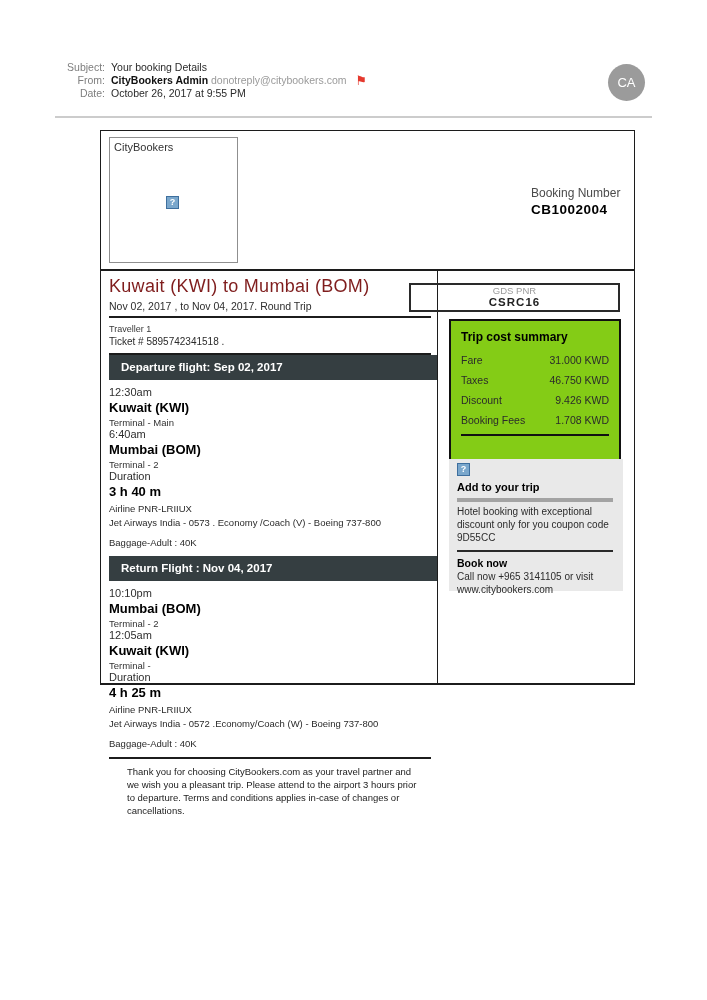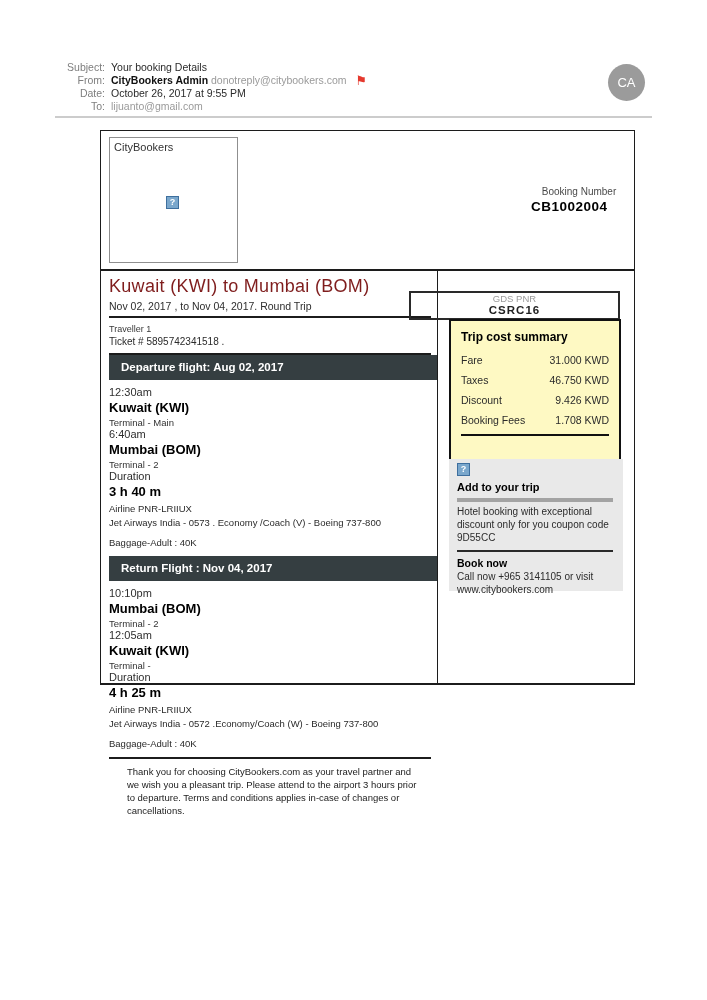--- a/index.html
+++ b/index.html
@@ -27,21 +27,21 @@
   .doc{position:absolute;left:100px;top:130px;width:535px;height:555px;background:#fff;
        border:1px solid var(--border_dark);border-bottom-width:2px;}
 
   .logo-box{position:absolute;left:8px;top:6px;width:129px;height:126px;border:1px solid #8f8f8f;}
   .logo-text{font-size:11px;color:#333;padding:3px 0 0 4px;}
   .broken-icon{width:13px;height:13px;background:var(--broken_bg);border:1px solid var(--broken_border);
                color:#fff;font-size:9px;line-height:11px;text-align:center;font-weight:bold;}
   .logo-broken{position:absolute;left:56px;top:58px;}
 
   .bookingnum{position:absolute;left:430px;top:55px;width:96px;text-align:left;}
-  .bookingnum .lbl{font-size:10px;color:#4a4a4a;text-align:center;}
+  .bookingnum .lbl{font-size:12px;color:#4a4a4a;}
   .bookingnum .num{font-size:13.5px;font-weight:bold;letter-spacing:0.5px;margin-top:2px;color:#000;}
 
   .full-hr{position:absolute;left:0;top:138px;width:100%;border-top:2px solid var(--border_dark);}
 
   .leftcol{position:absolute;left:0;top:140px;width:337px;bottom:0;border-right:1px solid var(--border_dark);}
 
   .route{padding:5px 0 4px 8px;}
   .route-title{font-size:18px;letter-spacing:0.3px;color:#7f1d1d;}
   .route-sub{font-size:10.5px;margin-top:3px;color:#2e2e2e;}
   .hr{border-top:2px solid var(--border_dark);margin:0 6px 0 8px;}
@@ -62,26 +62,26 @@
   .fterm{font-size:9.5px;margin-top:2px;color:#333;}
   .fdur-lbl{font-size:11px;color:#2e2e2e;}
   .fdur{font-size:13px;font-weight:bold;margin-top:2px;color:#000;}
   .meta{font-size:9.5px;color:#2a2a2a;padding-left:8px;}
   .meta.pnr{margin-top:4px;}
   .meta.detail{margin-top:3px;}
   .meta.baggage{margin-top:9px;}
   .foot-hr{border-top:2px solid var(--border_dark);margin:8px 6px 0 8px;}
   .footnote{font-size:9.5px;line-height:1.38;color:#222;padding:6px 14px 0 26px;}
 
-  .gds-box{position:absolute;left:308px;top:160px;width:211px;height:29px;border:2px solid #2a2a2a;
+  .gds-box{position:absolute;left:308px;top:152px;width:211px;height:29px;border:2px solid #2a2a2a;
            display:flex;flex-direction:column;align-items:center;justify-content:center;}
   .gds-lbl{font-size:9.5px;color:#9a9a9a;line-height:10px;}
   .gds-val{font-size:11.5px;font-weight:bold;letter-spacing:1px;color:#222;line-height:13px;}
 
-  .cost-box{position:absolute;left:348px;top:188px;width:172px;border:2px solid #111;padding:9px 10px 12px;background:#fef9c3;}
+  .cost-box{position:absolute;left:348px;top:188px;width:172px;border:2px solid #111;padding:9px 10px 12px;background:#84cc16;}
   .cost-title{font-size:12px;font-weight:bold;margin-bottom:10px;color:#000;}
   .cost-row{display:flex;justify-content:space-between;font-size:10.5px;color:#2b2b2b;margin-bottom:8px;}
   .cost-total{display:flex;justify-content:space-between;font-size:11px;font-weight:bold;color:#000;
               border-top:2px solid #111;padding-top:22px;margin-top:2px;}
 
   .add-panel{position:absolute;left:348px;top:328px;width:174px;height:132px;background:var(--panel_bg);padding:4px 10px 8px 8px;}
   .add-title{font-size:11px;font-weight:bold;color:#000;margin-top:5px;padding-bottom:5px;border-bottom:4px solid #a3a3a3;}
   .add-offer{font-size:10px;line-height:1.3;color:#2b2b2b;padding:3px 0 6px;border-bottom:2px solid #2a2a2a;}
   .booknow-lbl{font-size:10.5px;font-weight:bold;color:#000;margin-top:5px;}
   .booknow-txt{font-size:10px;line-height:1.3;color:#2b2b2b;margin-top:1px;}
@@ -101,24 +101,20 @@
       <span class="mval">
         <span class="from-name">CityBookers Admin</span>
         <span class="gray">donotreply@citybookers.com</span>
         <span class="flag">⚑</span>
       </span>
     </div>
     <div class="mrow">
       <span class="mlabel">Date:</span>
       <span class="mval">October 26, 2017 at 9:55 PM</span>
     </div>
-    <div class="mrow">
-      <span class="mlabel">To:</span>
-      <span class="mval gray">lijuanto@gmail.com</span>
-    </div>
   </div>
   <div class="avatar">CA</div>
   <div class="mail-divider"></div>
 
   <div class="doc">
 
     <div class="logo-box">
       <div class="logo-text">CityBookers</div>
       <div class="broken-icon logo-broken">?</div>
     </div>
@@ -136,21 +132,21 @@
         <div class="route-sub">Nov 02, 2017  , to Nov 04, 2017. Round Trip</div>
       </div>
       <div class="hr"></div>
 
       <div class="traveller">
         <div class="trav-lbl">Traveller 1</div>
         <div class="trav-ticket">Ticket # 5895742341518 .</div>
       </div>
       <div class="hr"></div>
 
-      <div class="fbar">Departure flight: Aug 02, 2017</div>
+      <div class="fbar">Departure flight: Sep 02, 2017</div>
       <div class="frow">
         <div class="fcol1">
           <div class="ftime">12:30am</div>
           <div class="fcity">Kuwait (KWI)</div>
           <div class="fterm">Terminal  -  Main</div>
         </div>
         <div class="fcol2">
           <div class="ftime">6:40am</div>
           <div class="fcity">Mumbai (BOM)</div>
           <div class="fterm">Terminal  -  2</div>

